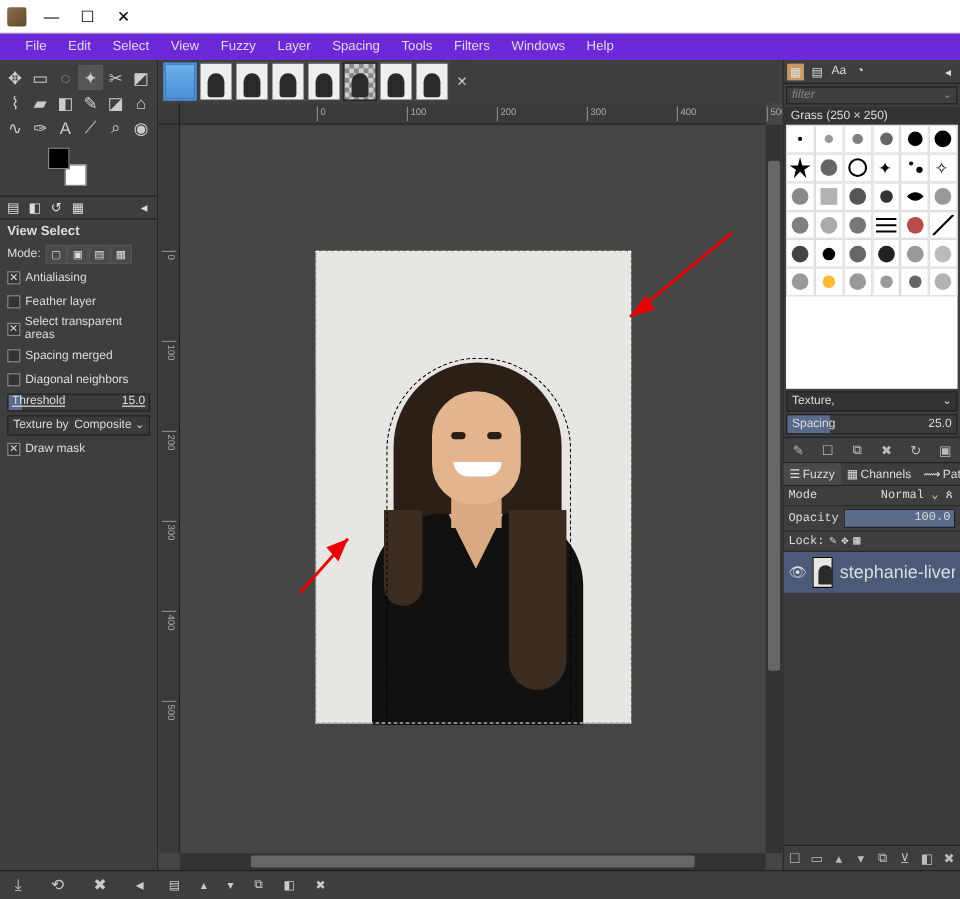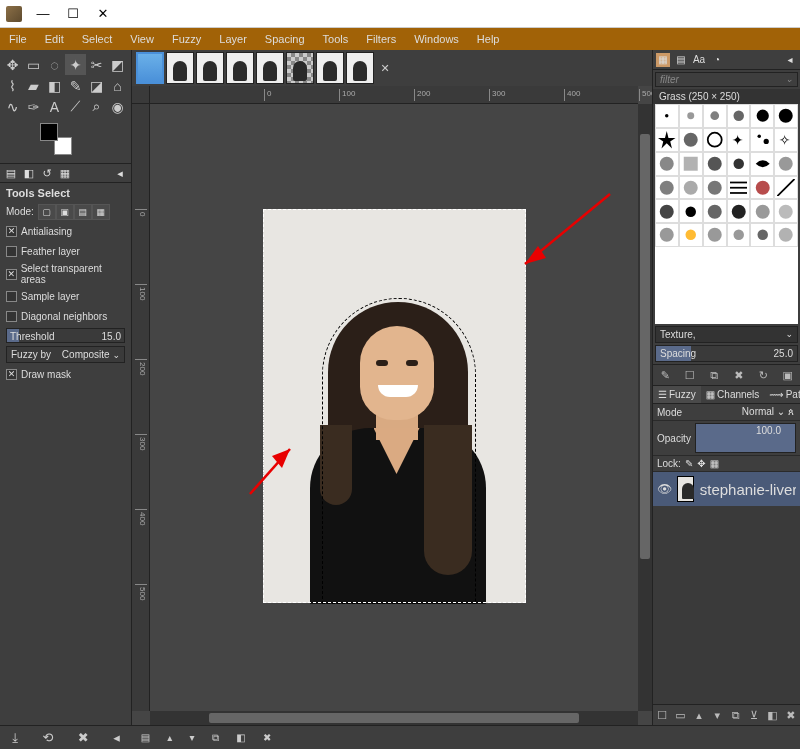--- a/index.html
+++ b/index.html
@@ -6,21 +6,21 @@
   body { font-family: "Segoe UI", Tahoma, sans-serif; font-size: 11px; background: #454545; color: #ddd; width: 800px; height: 749px; overflow: hidden; position: relative; }
   
   
   .titlebar { height: 28px; background: #fff; color: #000; display: flex; align-items: center; padding: 0 6px; border-bottom: 1px solid #ccc; }
   .titlebar .title { flex: 1; font-size: 11px; white-space: nowrap; overflow: hidden; }
   .titlebar .win-controls { display: flex; gap: 0; }
   .titlebar .win-btn { width: 30px; height: 22px; display: flex; align-items: center; justify-content: center; font-size: 13px; cursor: default; }
   .gimp-icon { width: 16px; height: 16px; margin-right: 6px; background: linear-gradient(135deg,#8b6f47,#5d4a2e); border-radius: 2px; }
   
   
-  .menubar { height: 22px; background: #a16207; display: flex; align-items: center; padding: 0 1px; gap: 2px; }
+  .menubar { height: 22px; background: #6d28d9; display: flex; align-items: center; padding: 0 13px; gap: 2px; }
   .menubar .menu-item { padding: 2px 8px; cursor: default; }
   
   
   .main { display: flex; height: calc(749px - 28px - 22px - 24px); }
   
   
   .left-dock { width: 132px; background: #3e3e3e; display: flex; flex-direction: column; border-right: 1px solid #222; }
   .toolbox { padding: 4px 2px; }
   .tool-row { display: flex; gap: 0; }
   .tool-btn { width: 21px; height: 21px; display: flex; align-items: center; justify-content: center; font-size: 14px; color: #ccc; cursor: pointer; }
@@ -33,21 +33,21 @@
   .dock-tabs .tab-icon { width: 16px; height: 16px; display: flex; align-items: center; justify-content: center; font-size: 11px; }
   .dock-tabs .spacer { flex: 1; }
   
   .tool-opts { padding: 4px 6px; font-size: 10px; }
   .tool-opts-title { font-weight: bold; margin-bottom: 4px; font-size: 11px; }
   .opt-row { display: flex; align-items: center; gap: 4px; margin: 3px 0; min-height: 17px; }
   .mode-btns { display: flex; gap: 0; }
   .mode-btn { width: 18px; height: 16px; border: 1px solid #555; background: #4a4a4a; display: flex; align-items: center; justify-content: center; font-size: 9px; }
   .checkbox { width: 11px; height: 11px; border: 1px solid #888; background: #333; display: inline-flex; align-items: center; justify-content: center; font-size: 9px; line-height: 1;}
   .checkbox.checked::after { content: "✕"; color: #ddd; }
-  .thresh-bar { flex:1; height: 15px; background: linear-gradient(to right, #5a6a8a 10%, #3a3a3a 10%); border: 1px solid #222; display: flex; align-items: flex-end; justify-content: space-between; padding: 0 3px; }
+  .thresh-bar { flex:1; height: 15px; background: linear-gradient(to right, #5a6a8a 10%, #3a3a3a 10%); border: 1px solid #222; display: flex; align-items: flex-start; justify-content: space-between; padding: 0 3px; text-decoration: underline; }
   .select-by { display: flex; justify-content: space-between; border: 1px solid #222; padding: 2px 4px; margin-top: 3px; background: #3a3a3a;}
   .dropdown-arrow { font-size: 9px; }
   
   
   .canvas-area { flex: 1; background: #454545; display: flex; flex-direction: column; position: relative; }
   .image-tabs { height: 36px; display: flex; align-items: center; padding: 2px 4px; gap: 2px; background: #3e3e3e; }
   .img-tab { width: 28px; height: 32px; background: #eee; border: 1px solid #222; position: relative; }
   .img-tab.active { border: 2px solid #4a90d9; }
   .img-tab .thumb-person { position: absolute; bottom: 2px; left: 50%; transform: translateX(-50%); width: 14px; height: 20px; background: #2a2a2a; border-radius: 7px 7px 2px 2px; }
   .img-tab.checker { background: repeating-conic-gradient(#888 0 25%, #ccc 0 50%) 0 0/8px 8px; }
@@ -100,23 +100,23 @@
   .brush-cell svg { width: 80%; height: 80%; }
   .brush-name-row { display:flex; justify-content:space-between; padding:2px 4px; font-size:10px; background:#333; border:1px solid #222; margin:2px;}
   .spacing-row { display:flex; justify-content:space-between; padding:2px 4px; font-size:10px; background:linear-gradient(to right,#5a6a8a 25%,#3a3a3a 25%); border:1px solid #222; margin:0 2px 2px;}
   .icon-bar { display:flex; justify-content:space-around; padding:2px 0; border-top:1px solid #222;}
   .icon-bar .ico { width:16px; height:16px; display:flex; align-items:center; justify-content:center; font-size:11px; color:#bbb;}
   
   .layers-panel { border-top:1px solid #222; display:flex; flex-direction:column; flex:1;}
   .layers-tabs { display:flex; font-size:10px; border-bottom:1px solid #222;}
   .layers-tab { padding:3px 5px; display:flex; align-items:center; gap:2px;}
   .layers-tab.active { background:#4a4a4a;}
-  .mode-row, .opac-row, .lock-row { display:flex; align-items:center; gap:4px; padding:2px 4px; font-size:10px; border-bottom:1px solid #2a2a2a;}
+  .mode-row, .opac-row, .lock-row { display:flex; align-items:center; gap:4px; padding:2px 4px; font-size:10px; border-bottom:1px solid #2a2a2a;font-family:Liberation Mono, monospace;}
   .mode-row .sel { flex:1; text-align:right; padding-right:2px;}
-  .opac-bar { flex:1; height:30px; background:#5a6a8a; border:1px solid #222; text-align:right; padding:0 14px; line-height:14px;}
+  .opac-bar { flex:1; height:16px; background:#5a6a8a; border:1px solid #222; text-align:right; padding:0 3px; line-height:14px;}
   .layer-list { flex:1; background:#3a3a3a; overflow:hidden;}
   .layer-row { display:flex; align-items:center; gap:6px; padding:4px; background:#4a5a78;}
   .layer-eye { width:14px; font-size:12px;}
   .layer-thumb { width:20px; height:26px; background:#e8e6e2; border:1px solid #000; position:relative;}
   .layer-thumb::after{ content:""; position:absolute; bottom:2px; left:4px; width:12px; height:16px; background:#2a2a2a; border-radius:6px 6px 1px 1px;}
   .layer-name { font-size:15px; white-space:nowrap; overflow:hidden;}
   
   
   .statusbar { height: 24px; background: #3e3e3e; display: flex; align-items: center; border-top: 1px solid #222; font-size: 10px; color: #ccc;}
   .status-left { width: 132px; display: flex; justify-content: space-around;}
@@ -187,21 +187,21 @@
     </div>
     <div class="dock-tabs">
       <div class="tab-icon">▤</div>
       <div class="tab-icon">◧</div>
       <div class="tab-icon">↺</div>
       <div class="tab-icon">▦</div>
       <div class="spacer"></div>
       <div class="tab-icon">◂</div>
     </div>
     <div class="tool-opts">
-      <div class="tool-opts-title">Tools Select</div>
+      <div class="tool-opts-title">View Select</div>
       <div class="opt-row">
         <span>Mode:</span>
         <div class="mode-btns">
           <div class="mode-btn">▢</div>
           <div class="mode-btn">▣</div>
           <div class="mode-btn">▤</div>
           <div class="mode-btn">▦</div>
         </div>
       </div>
       <div class="opt-row">
@@ -211,32 +211,32 @@
       <div class="opt-row">
           <span class="checkbox"></span>
           <span>Feather layer</span>
         </div>
       <div class="opt-row">
           <span class="checkbox checked"></span>
           <span>Select transparent areas</span>
         </div>
       <div class="opt-row">
           <span class="checkbox"></span>
-          <span>Sample layer</span>
+          <span>Spacing merged</span>
         </div>
       <div class="opt-row">
           <span class="checkbox"></span>
           <span>Diagonal neighbors</span>
         </div>
       <div class="thresh-bar">
         <span>Threshold</span>
         <span>15.0</span>
       </div>
       <div class="select-by">
-        <span>Fuzzy by</span>
+        <span>Texture by</span>
         <span><span>Composite</span> <span class="dropdown-arrow">⌄</span></span>
       </div>
       <div class="opt-row">
           <span class="checkbox checked"></span>
           <span>Draw mask</span>
         </div>
     </div>
   </div>
 
   <div class="canvas-area">

